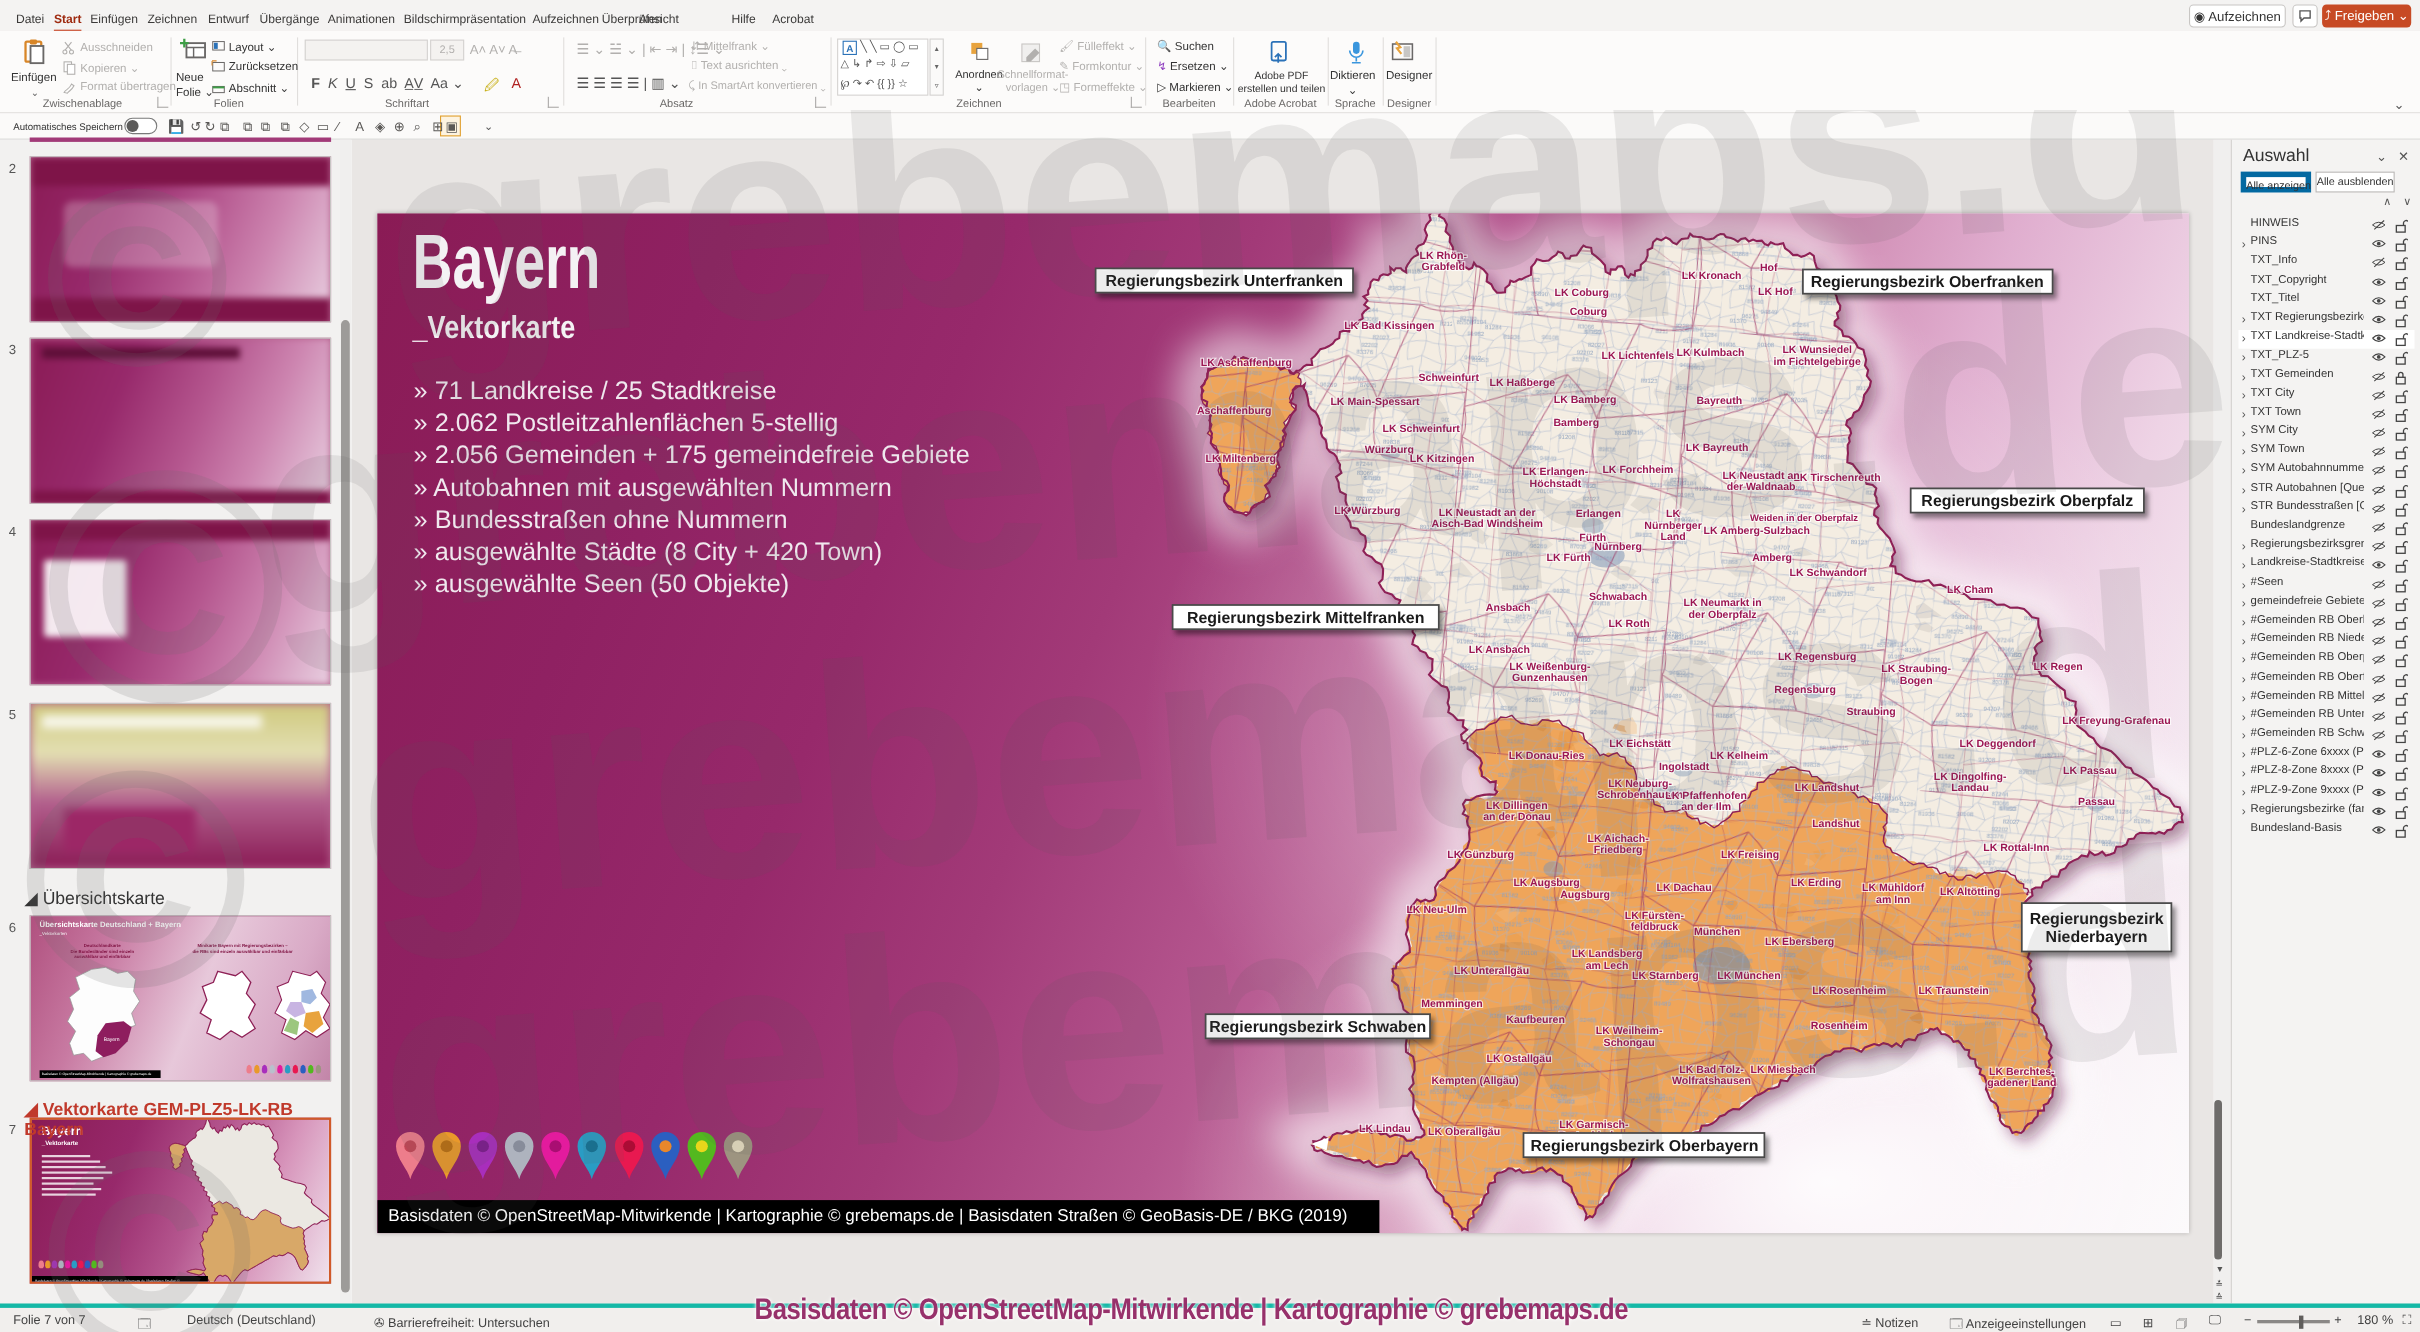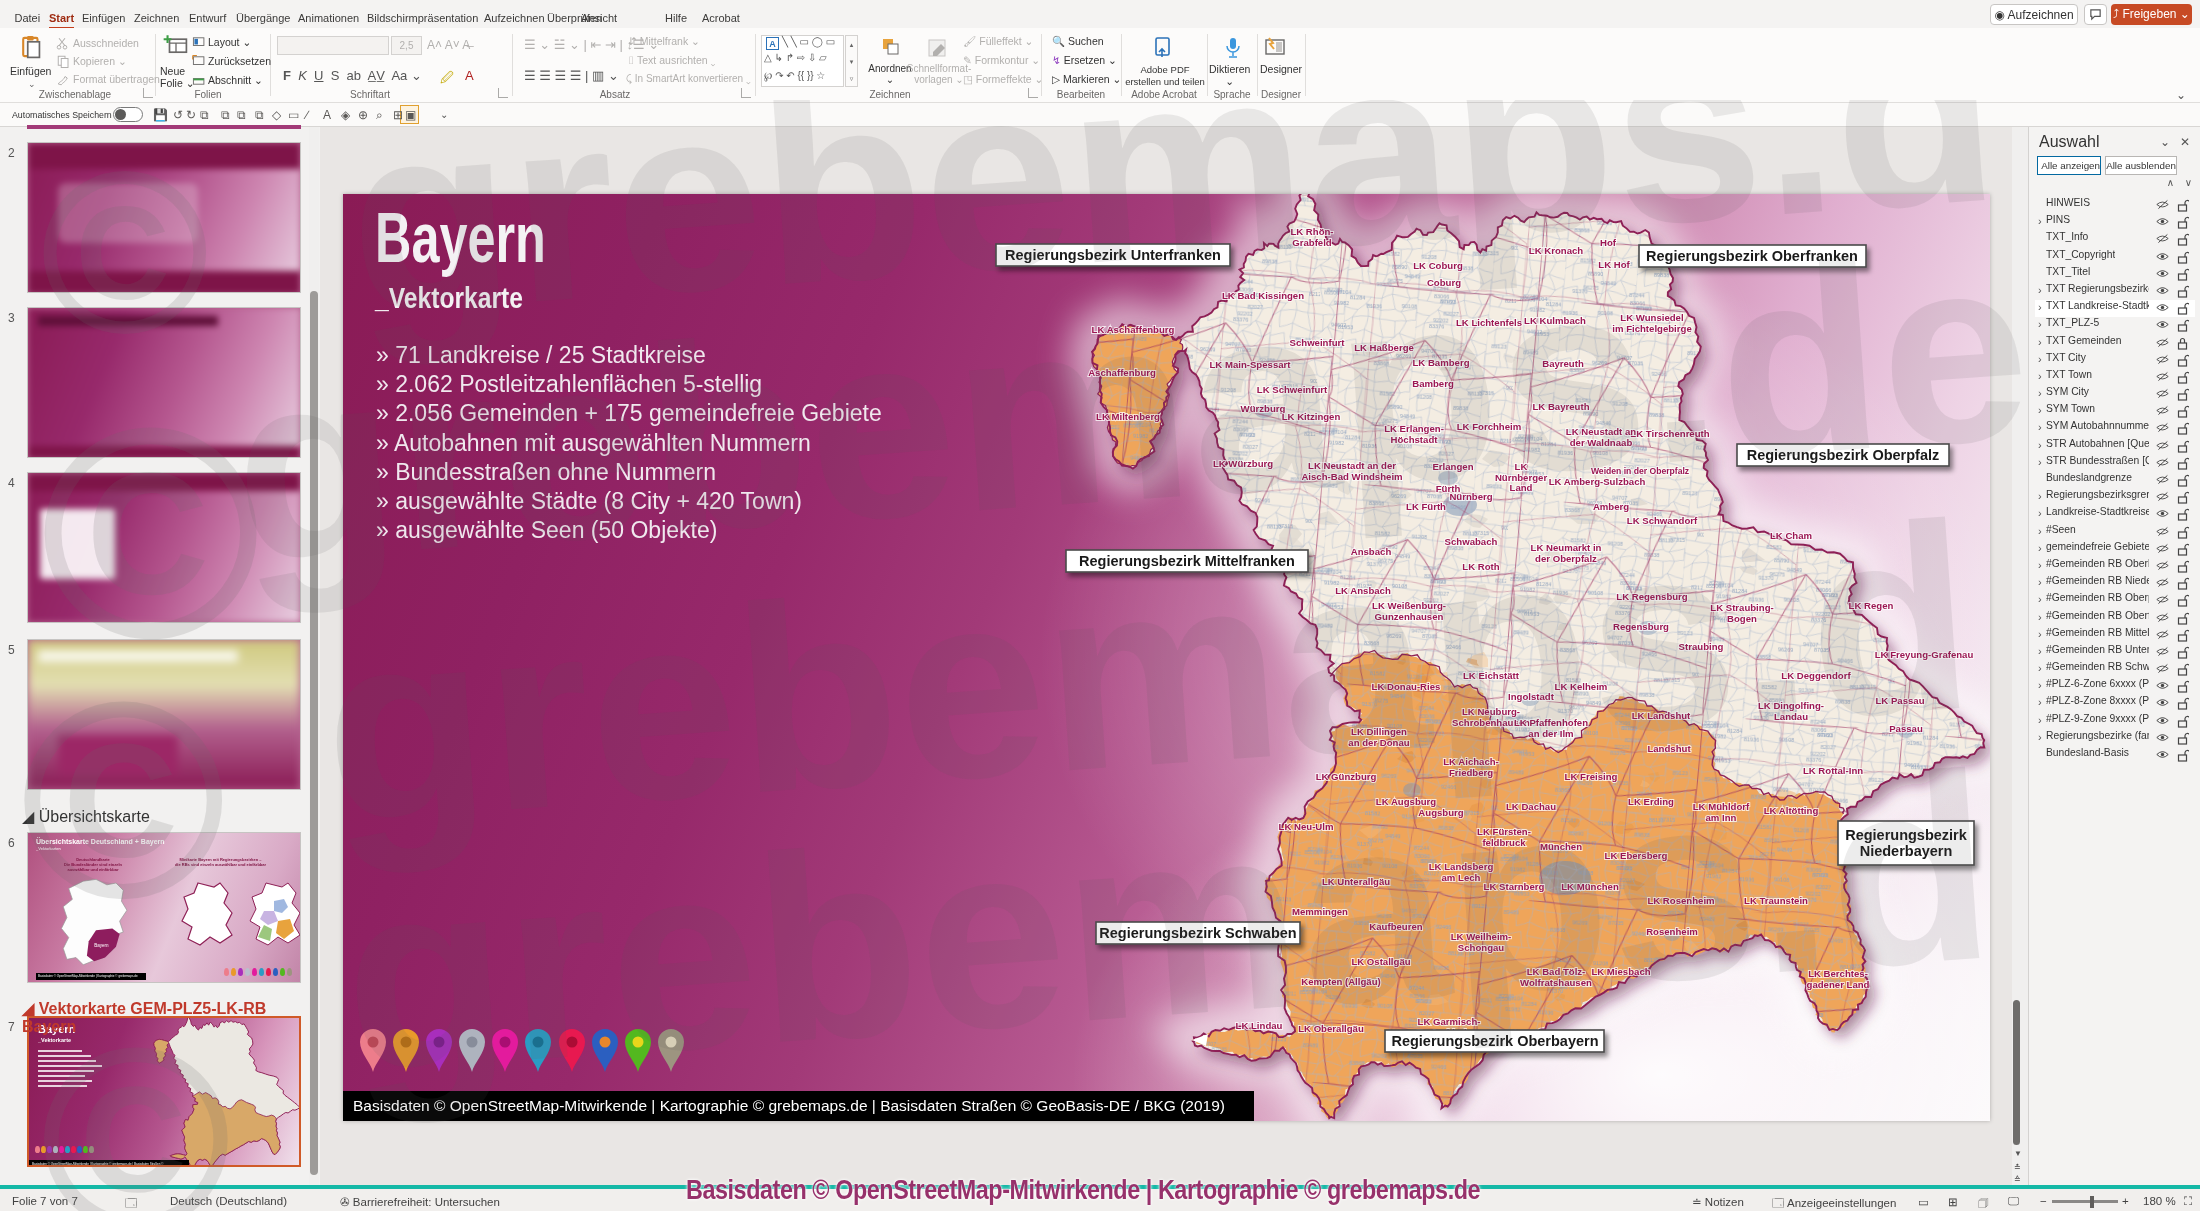--- a/index.html
+++ b/index.html
@@ -659,21 +659,21 @@
 <div class="vscroll">
  <div style="position:absolute;left:1px;top:873px;width:7px;height:145px;background:#6e6c6a;border-radius:4px"></div>
  <div style="position:absolute;left:2px;top:1022px;font-size:8px;color:#555">▼</div>
  <div style="position:absolute;left:2px;top:1036px;font-size:8px;color:#444">≛</div>
  <div style="position:absolute;left:2px;top:1048px;font-size:8px;color:#444">≙</div>
 </div>
 <div class="rightpanel">
  <div style="position:absolute;left:10px;top:6px;font-size:16px;color:#333">Auswahl</div>
  <div style="position:absolute;right:30px;top:8px;font-size:12px;color:#555">⌄</div>
  <div style="position:absolute;right:10px;top:8px;font-size:12px;color:#555">✕</div>
- <div style="position:absolute;left:8px;top:29px;width:64px;height:19px;background:#fff;border:1px solid #0369a1;font-size:9.8px;text-align:right;line-height:18px;color:#333;white-space:nowrap">Alle anzeigen</div>
+ <div style="position:absolute;left:8px;top:29px;width:64px;height:19px;background:#fff;border:5px solid #0369a1;font-size:9.8px;text-align:center;line-height:18px;color:#333;white-space:nowrap">Alle anzeigen</div>
  <div style="position:absolute;left:76px;top:29px;width:72px;height:19px;background:#fff;border:1px solid #b8b6b4;font-size:9.8px;text-align:center;line-height:18px;color:#333;white-space:nowrap">Alle ausblenden</div>
  <div style="position:absolute;right:26px;top:50px;font-size:10px;color:#555">∧</div>
  <div style="position:absolute;right:8px;top:50px;font-size:10px;color:#555">∨</div>
  <div style="position:absolute;left:6px;top:70px;width:160px">
         <div class="lrow" style=""><span class="chev"></span><span class="lname">HINWEIS</span><span class="leye"><svg width="13" height="11" viewBox="0 0 16 12">
               <path d="M1 6 Q8 0 15 6 Q8 12 1 6" fill="none" stroke="#444" stroke-width="1.1"></path>
               <path d="M3 11 L14 1" stroke="#444" stroke-width="1.2"></path>
             </svg></span><span class="llock"><svg width="12" height="13" viewBox="0 0 12 13">
               <rect x="1.5" y="6" width="8" height="6" fill="none" stroke="#444" stroke-width="1.2"></rect>
               <path d="M8 6 V3.5 A2.5 2.5 0 0 1 12.5 2.5" fill="none" stroke="#444" stroke-width="1.2"></path>

